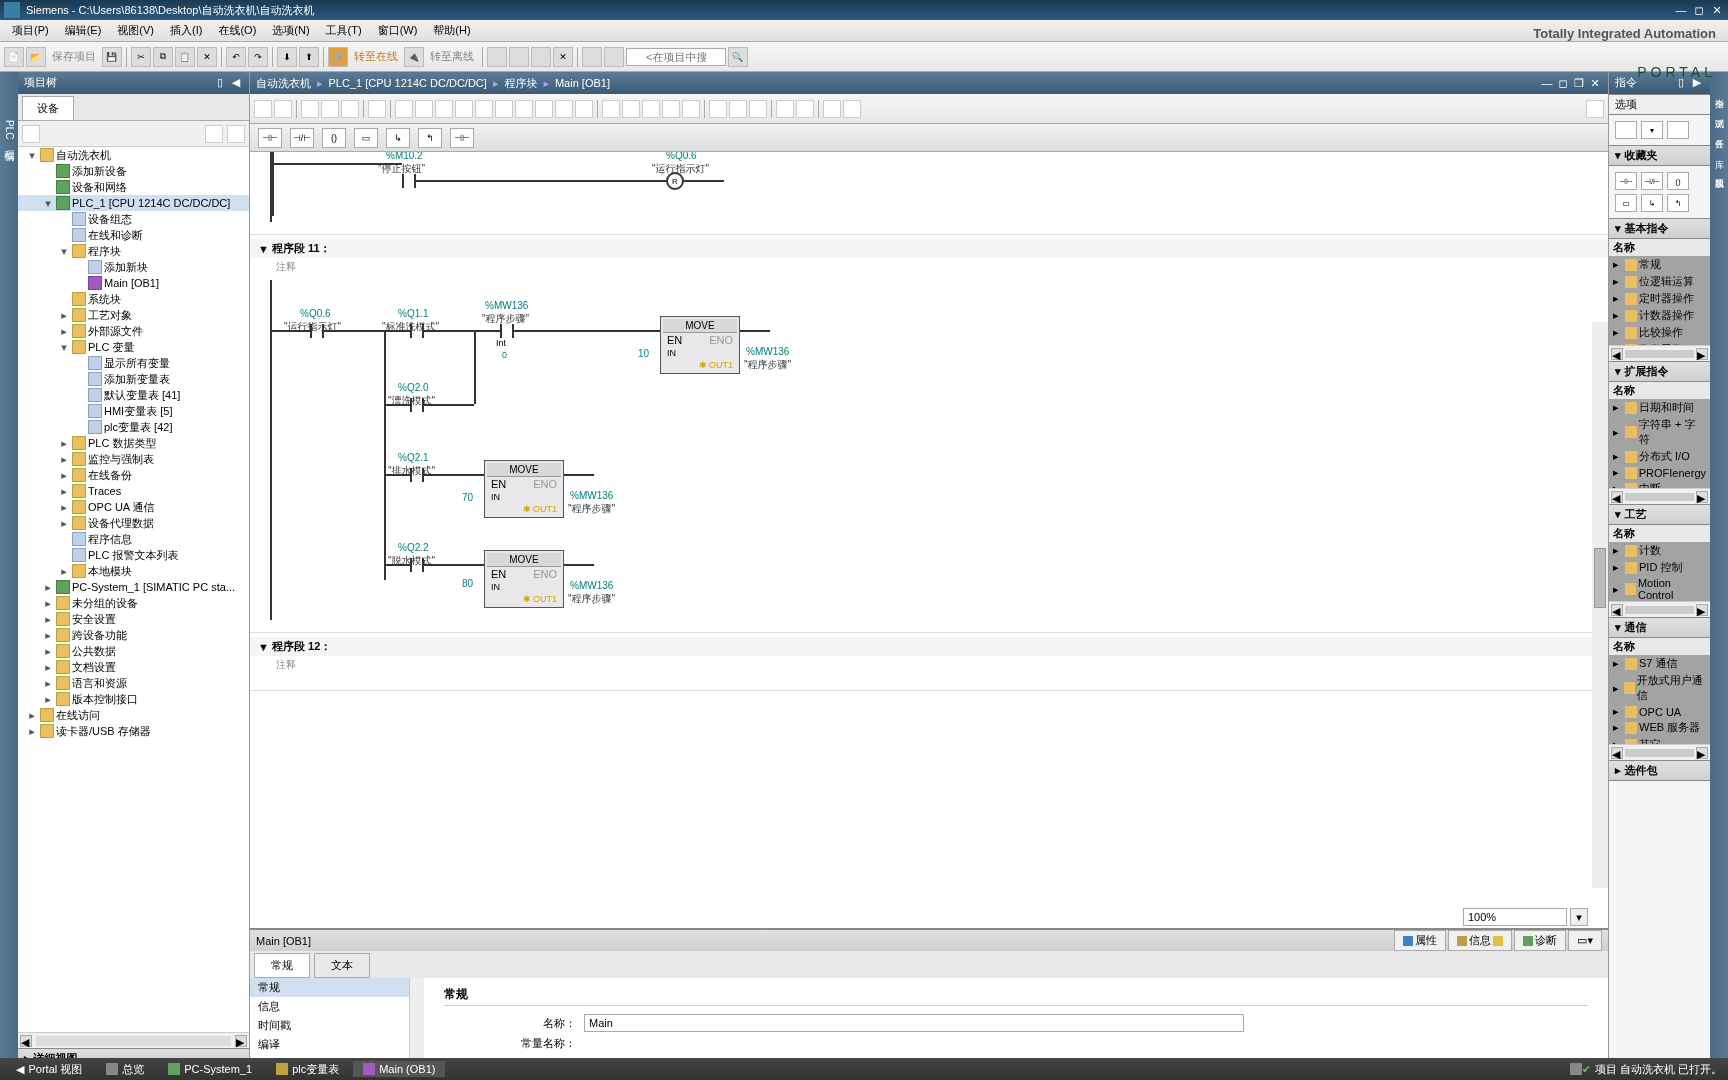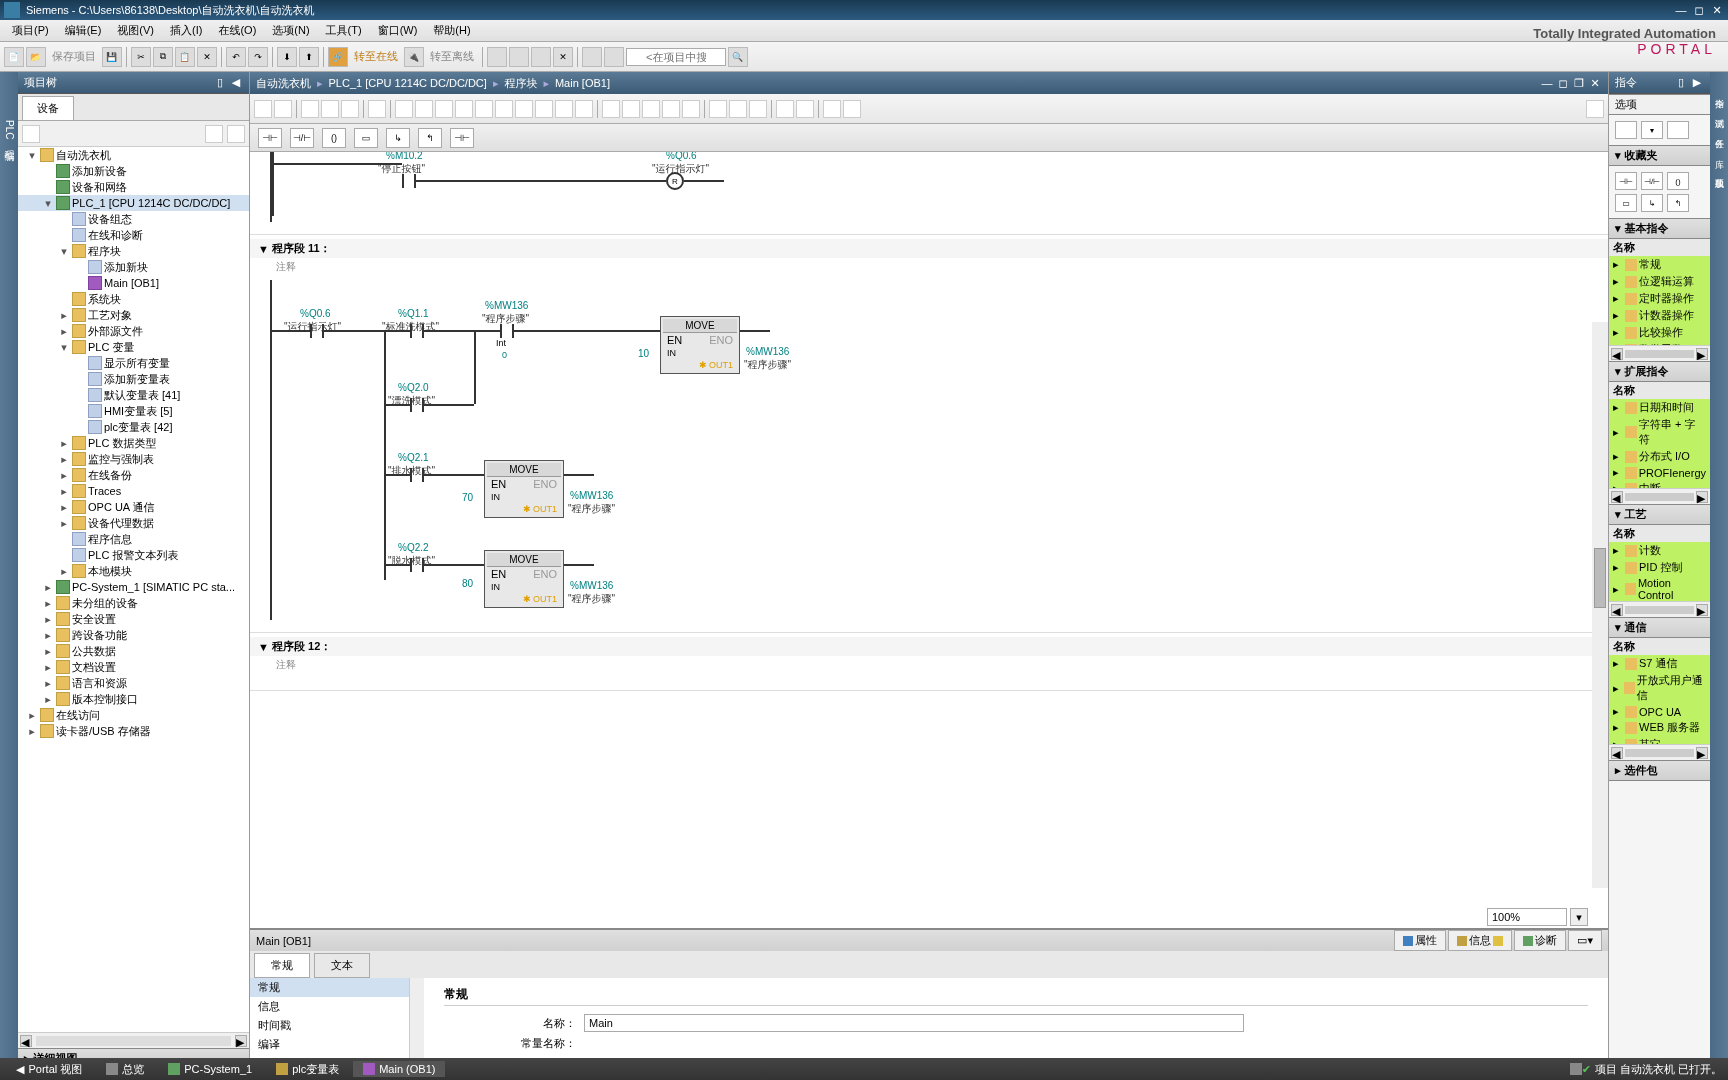--- a/index.html
+++ b/index.html
@@ -5,21 +5,21 @@
 * { margin:0; padding:0; box-sizing:border-box; font-family:"Microsoft YaHei",Arial,sans-serif; font-size:11px; }
 body { background:#fff; overflow:hidden; width:1728px; height:1080px; }
 .titlebar { height:20px; background:linear-gradient(#1a3a52,#2c5a80); color:#fff; display:flex; align-items:center; padding:0 4px; }
 .titlebar .logo { width:16px; height:16px; background:#3a7ea5; margin-right:6px; }
 .titlebar .wc { margin-left:auto; display:flex; gap:4px; }
 .titlebar .wc span { width:14px; height:14px; display:inline-flex; align-items:center; justify-content:center; cursor:pointer; }
 .menubar { height:22px; background:linear-gradient(#f0f0f0,#e0e0e0); display:flex; align-items:center; padding:0 4px; border-bottom:1px solid #aaa; }
 .menubar span { padding:19px 8px; cursor:pointer; }
 .brand { position:absolute; right:12px; top:26px; text-align:right; color:#555; }
 .brand .t1 { font-size:13px; font-weight:bold; }
-.brand .t2 { font-size:14px; letter-spacing:4px; color:#be185d; }
+.brand .t2 { font-size:14px; letter-spacing:4px; color:#14532d;margin-top:23px; }
 .toolbar { height:30px; background:linear-gradient(#f5f5f5,#e8e8e8); display:flex; align-items:center; padding:0 4px; border-bottom:1px solid #aaa; gap:2px; }
 .toolbar .tb { width:20px; height:20px; background:#ddd; border:1px solid #bbb; cursor:pointer; display:inline-flex; align-items:center; justify-content:center; font-size:9px; }
 .toolbar .sep { width:1px; height:20px; background:#aaa; margin:0 2px; }
 .toolbar .lbl { color:#888; padding:0 4px; }
 .toolbar input { height:18px; width:100px; border:1px solid #aaa; padding:0 19px; }
 .main { display:flex; height:996px; }
 .left { width:232px; background:#f5f5f5; border-right:1px solid #999; display:flex; flex-direction:column; }
 .panel-hdr { background:linear-gradient(#5a7a95,#3a5a75); color:#fff; height:22px; display:flex; align-items:center; padding:0 6px; border-bottom:1px solid #555; }
 .panel-hdr .pc { margin-left:auto; display:flex; gap:2px; }
 .panel-hdr .pc span { width:14px; height:14px; cursor:pointer; display:inline-flex; align-items:center; justify-content:center; }
@@ -65,21 +65,21 @@
 .contact::before,.contact::after { content:''; position:absolute; width:2px; height:14px; background:#333; }
 .contact::before { left:0; } .contact::after { right:0; }
 .coil { position:absolute; top:3px; width:18px; height:18px; border:2px solid #333; border-radius:50%; background:#fff; display:flex; align-items:center; justify-content:center; font-size:8px; }
 .albl { position:absolute; font-size:10px; text-align:center; white-space:nowrap; }
 .albl.addr { color:#008080; }
 .albl.sym { color:#333; }
 .box { position:absolute; border:1px solid #555; background:#e8e8e8; padding:2px; }
 .box .bt { text-align:center; font-size:10px; border-bottom:1px solid #999; padding:1px 6px; background:#d8d8d8; }
 .box .bp { font-size:9px; padding:1px 4px; }
 .zoom { position:absolute; bottom:2px; right:20px; }
-.zoom input { width:80px; height:18px; border:1px solid #aaa; padding:0 4px; }
+.zoom input { width:104px; height:18px; border:1px solid #aaa; padding:0 4px; }
 .zoom .dd { width:18px; height:18px; border:1px solid #aaa; background:#eee; display:inline-flex; align-items:center; justify-content:center; cursor:pointer; }
 .prop { height:140px; border-top:2px solid #888; background:#fff; display:flex; flex-direction:column; }
 .prop-hdr { height:22px; background:linear-gradient(#e0e0e0,#d0d0d0); display:flex; align-items:center; padding:0 6px; }
 .prop-hdr .pt { margin-left:auto; display:flex; gap:2px; }
 .prop-hdr .ptab { padding:2px 8px; border:1px solid #aaa; background:#f0f0f0; cursor:pointer; display:flex; align-items:center; gap:2px; }
 .prop-hdr .pi { width:10px; height:10px; }
 .prop-tabs { display:flex; background:#e8e8e8; }
 .prop-tabs .pt2 { padding:4px 16px; border:1px solid #aaa; background:#fff; margin:2px 0 0 4px; cursor:pointer; }
 .prop-body { flex:1; display:flex; }
 .prop-list { width:160px; border-right:1px solid #ccc; overflow:auto; }
@@ -87,21 +87,21 @@
 .prop-list .pli.sel { background:#d0e0f0; }
 .prop-form { flex:1; padding:8px 20px; overflow:auto; }
 .prop-form h4 { font-size:12px; border-bottom:1px solid #ccc; margin-bottom:8px; padding-bottom:2px; }
 .prop-form .fr { display:flex; align-items:center; margin:4px 0; }
 .prop-form .fr label { width:140px; text-align:right; padding-right:8px; }
 .prop-form .fr input { flex:1; height:18px; border:1px solid #aaa; padding:0 4px; max-width:660px; }
 .right { width:120px; background:#f5f5f5; border-left:1px solid #999; display:flex; }
 .right-main { flex:1; display:flex; flex-direction:column; overflow:hidden; }
 .sect-hdr { background:linear-gradient(#e0e0e0,#d0d0d0); padding:2px 6px; border-top:1px solid #888; border-bottom:1px solid #888; font-weight:bold; display:flex; align-items:center; }
 .sect-hdr .ar2 { margin-right:4px; cursor:pointer; }
-.sect-body { background:#bef264; overflow:auto; }
+.sect-body { background:#a3a3a3; overflow:auto; }
 .sect-body .it { display:flex; align-items:center; padding:1px 4px; cursor:pointer; }
 .sect-body .it .ei { width:10px; margin-right:2px; }
 .sect-body .it .fi { width:12px; height:12px; background:#e8c060; margin-right:2px; }
 .fav-tb { padding:6px; display:flex; flex-wrap:wrap; gap:4px; }
 .fav-tb .fb { width:22px; height:18px; border:1px solid #aaa; background:#fff; cursor:pointer; display:inline-flex; align-items:center; justify-content:center; font-size:8px; }
 .right-tabs { width:18px; background:linear-gradient(90deg,#4a6a85,#5a7a95); display:flex; flex-direction:column; align-items:center; padding-top:10px; }
 .right-tabs .rt { color:#fff; writing-mode:vertical-lr; margin:6px 0; font-size:9px; cursor:pointer; padding:4px 0; }
 .statusbar { height:22px; background:linear-gradient(#444,#333); color:#fff; display:flex; align-items:center; padding:0 6px; position:absolute; bottom:0; left:0; right:0; }
 .statusbar .sbtn { padding:2px 10px; cursor:pointer; display:flex; align-items:center; gap:4px; margin-right:4px; }
 .statusbar .sbtn.act { background:#555; }

